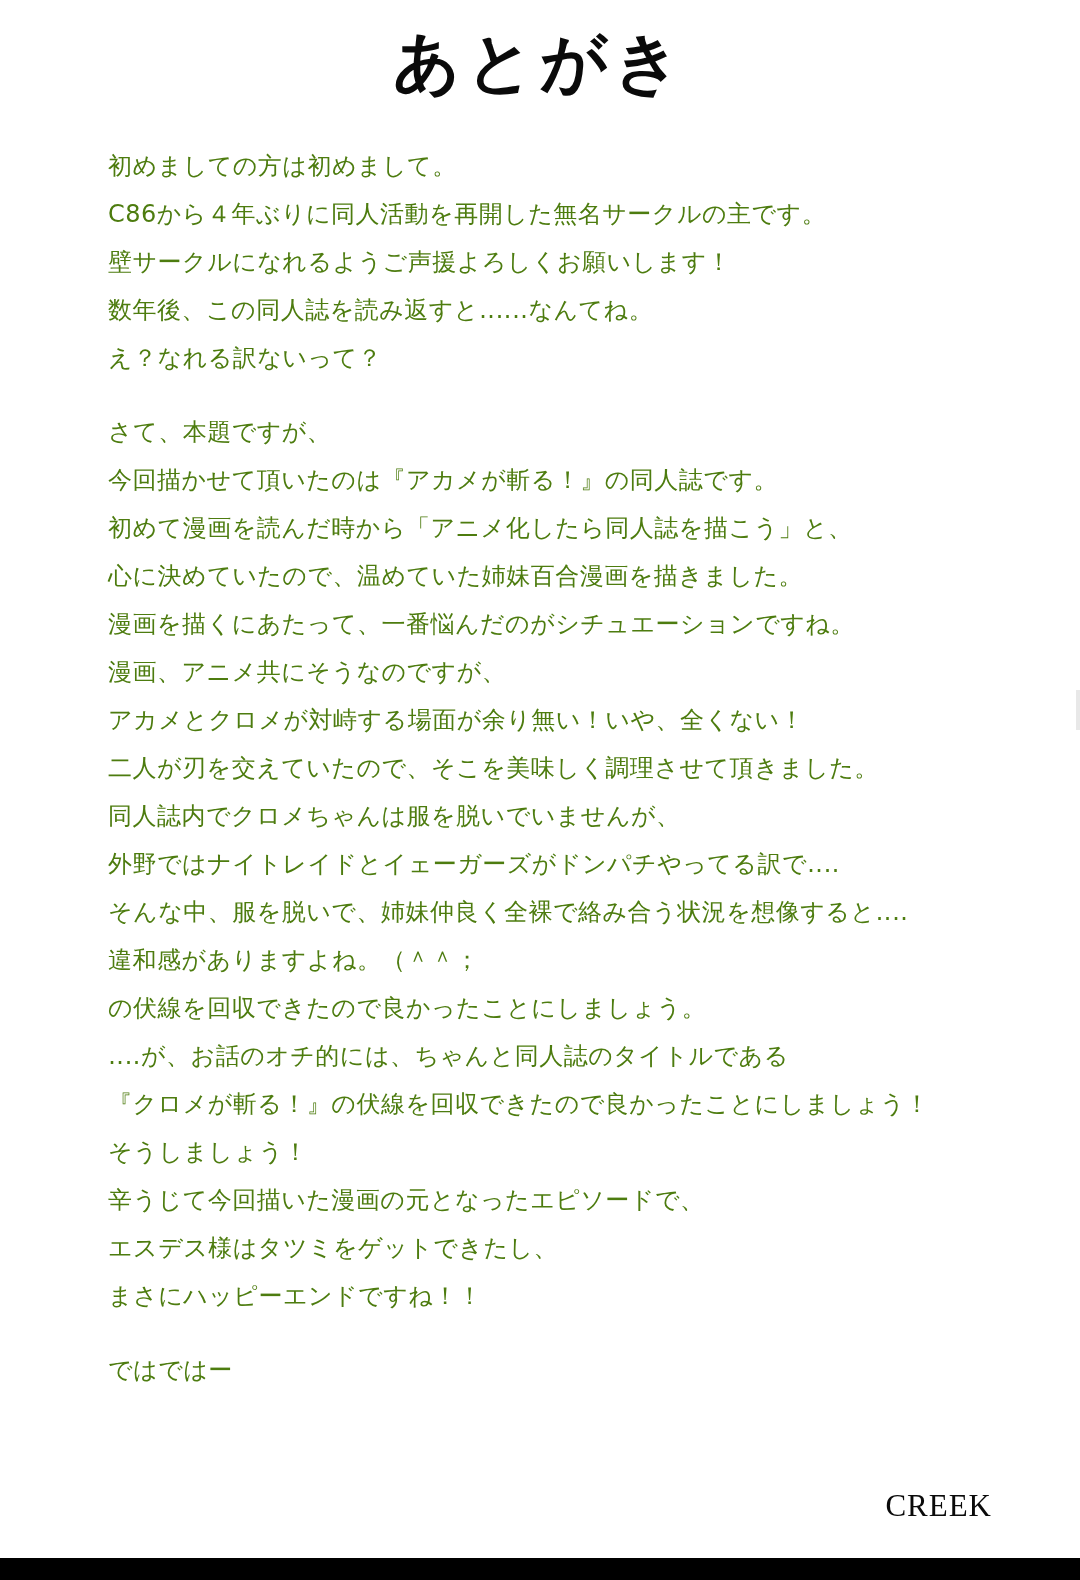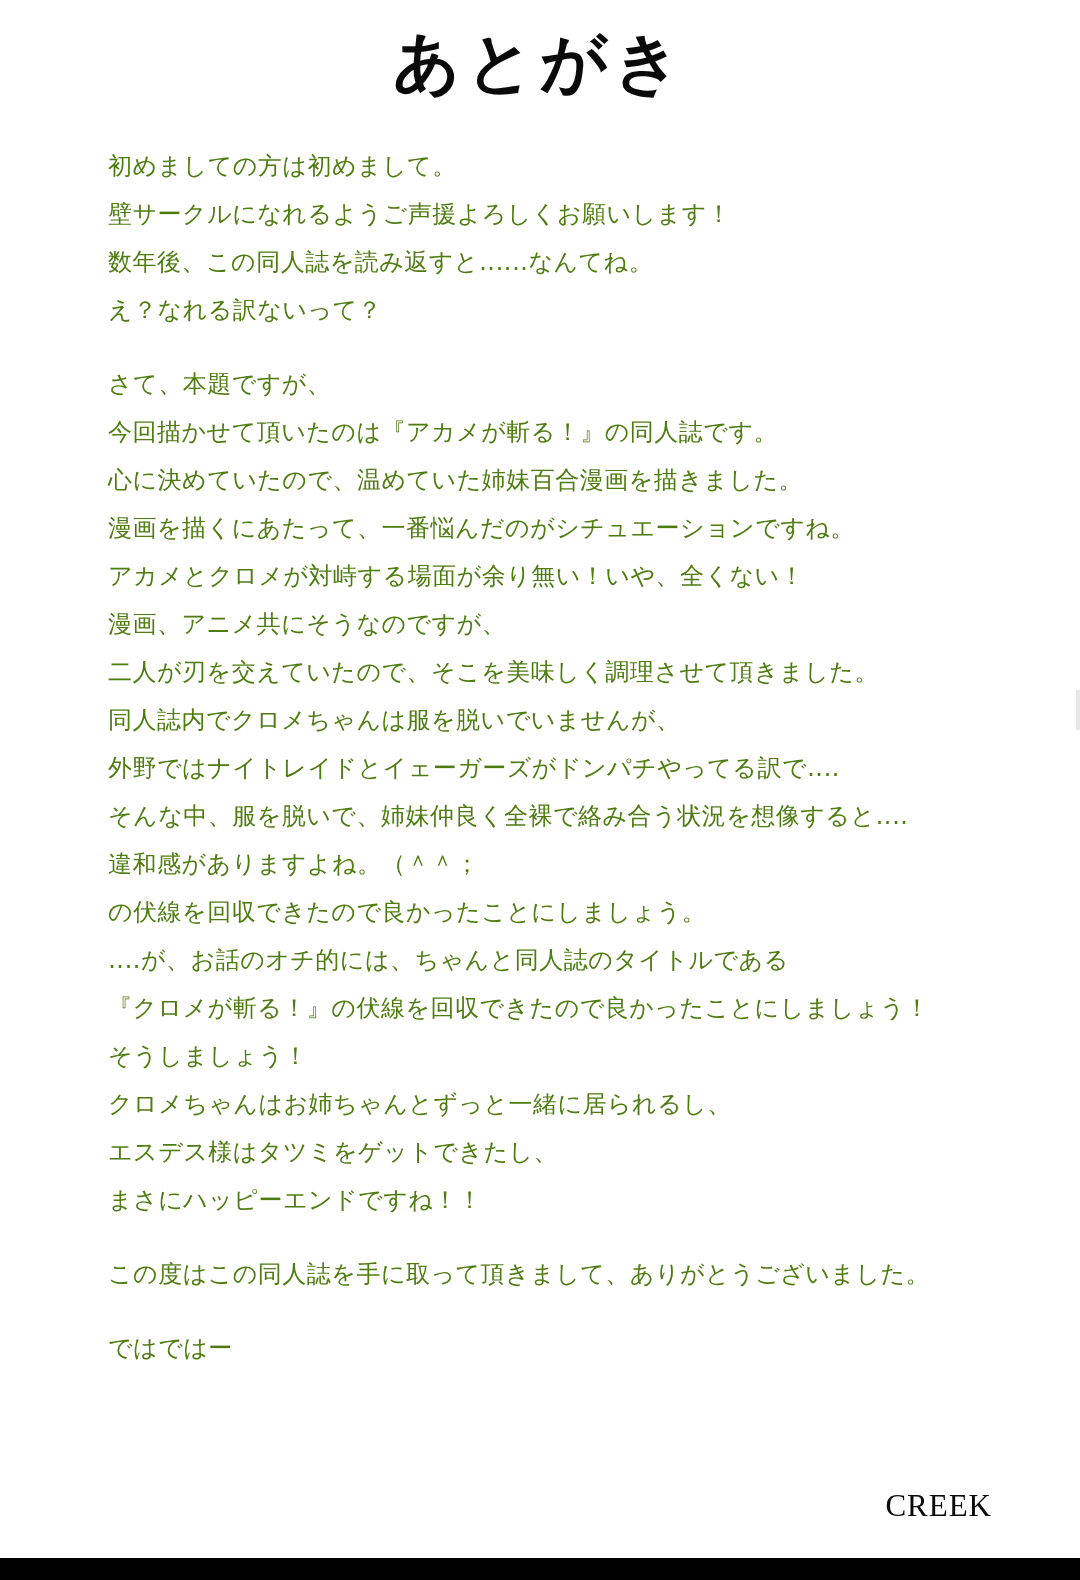--- a/index.html
+++ b/index.html
@@ -78,48 +78,49 @@
 <body>
 
 <div class="page">
 
   <div class="title">あとがき</div>
 
   <div class="body-text">
 
     <div class="para">
       <div class="line">初めましての方は初めまして。</div>
+      <div class="line">C86から４年ぶりに同人活動を再開した無名サークルの主です。</div>
       <div class="line">壁サークルになれるようご声援よろしくお願いします！</div>
       <div class="line">数年後、この同人誌を読み返すと‥‥‥なんてね。</div>
       <div class="line">え？なれる訳ないって？</div>
     </div>
 
     <div class="para">
       <div class="line">さて、本題ですが、</div>
       <div class="line">今回描かせて頂いたのは『アカメが斬る！』の同人誌です。</div>
+      <div class="line">初めて漫画を読んだ時から「アニメ化したら同人誌を描こう」と、</div>
       <div class="line">心に決めていたので、温めていた姉妹百合漫画を描きました。</div>
       <div class="line">漫画を描くにあたって、一番悩んだのがシチュエーションですね。</div>
+      <div class="line">漫画、アニメ共にそうなのですが、</div>
       <div class="line">アカメとクロメが対峙する場面が余り無い！いや、全くない！</div>
-      <div class="line">漫画、アニメ共にそうなのですが、</div>
       <div class="line">二人が刃を交えていたので、そこを美味しく調理させて頂きました。</div>
       <div class="line">同人誌内でクロメちゃんは服を脱いでいませんが、</div>
       <div class="line">外野ではナイトレイドとイェーガーズがドンパチやってる訳で‥‥</div>
       <div class="line">そんな中、服を脱いで、姉妹仲良く全裸で絡み合う状況を想像すると‥‥</div>
       <div class="line">違和感がありますよね。（＾＾；</div>
       <div class="line">の伏線を回収できたので良かったことにしましょう。</div>
       <div class="line">‥‥が、お話のオチ的には、ちゃんと同人誌のタイトルである</div>
       <div class="line">『クロメが斬る！』の伏線を回収できたので良かったことにしましょう！</div>
       <div class="line">そうしましょう！</div>
-      <div class="line">クロメちゃんはお姉ちゃんとずっと一緒に居られるし、</div>
+      <div class="line">辛うじて今回描いた漫画の元となったエピソードで、</div>
       <div class="line">エスデス様はタツミをゲットできたし、</div>
       <div class="line">まさにハッピーエンドですね！！</div>
     </div>
 
     <div class="para">
-      <div class="line">この度はこの同人誌を手に取って頂きまして、ありがとうございました。</div>
     </div>
 
     <div class="para">
       <div class="line">ではではー</div>
     </div>
 
   </div>
 
   <div class="signature">CREEK</div>
 

